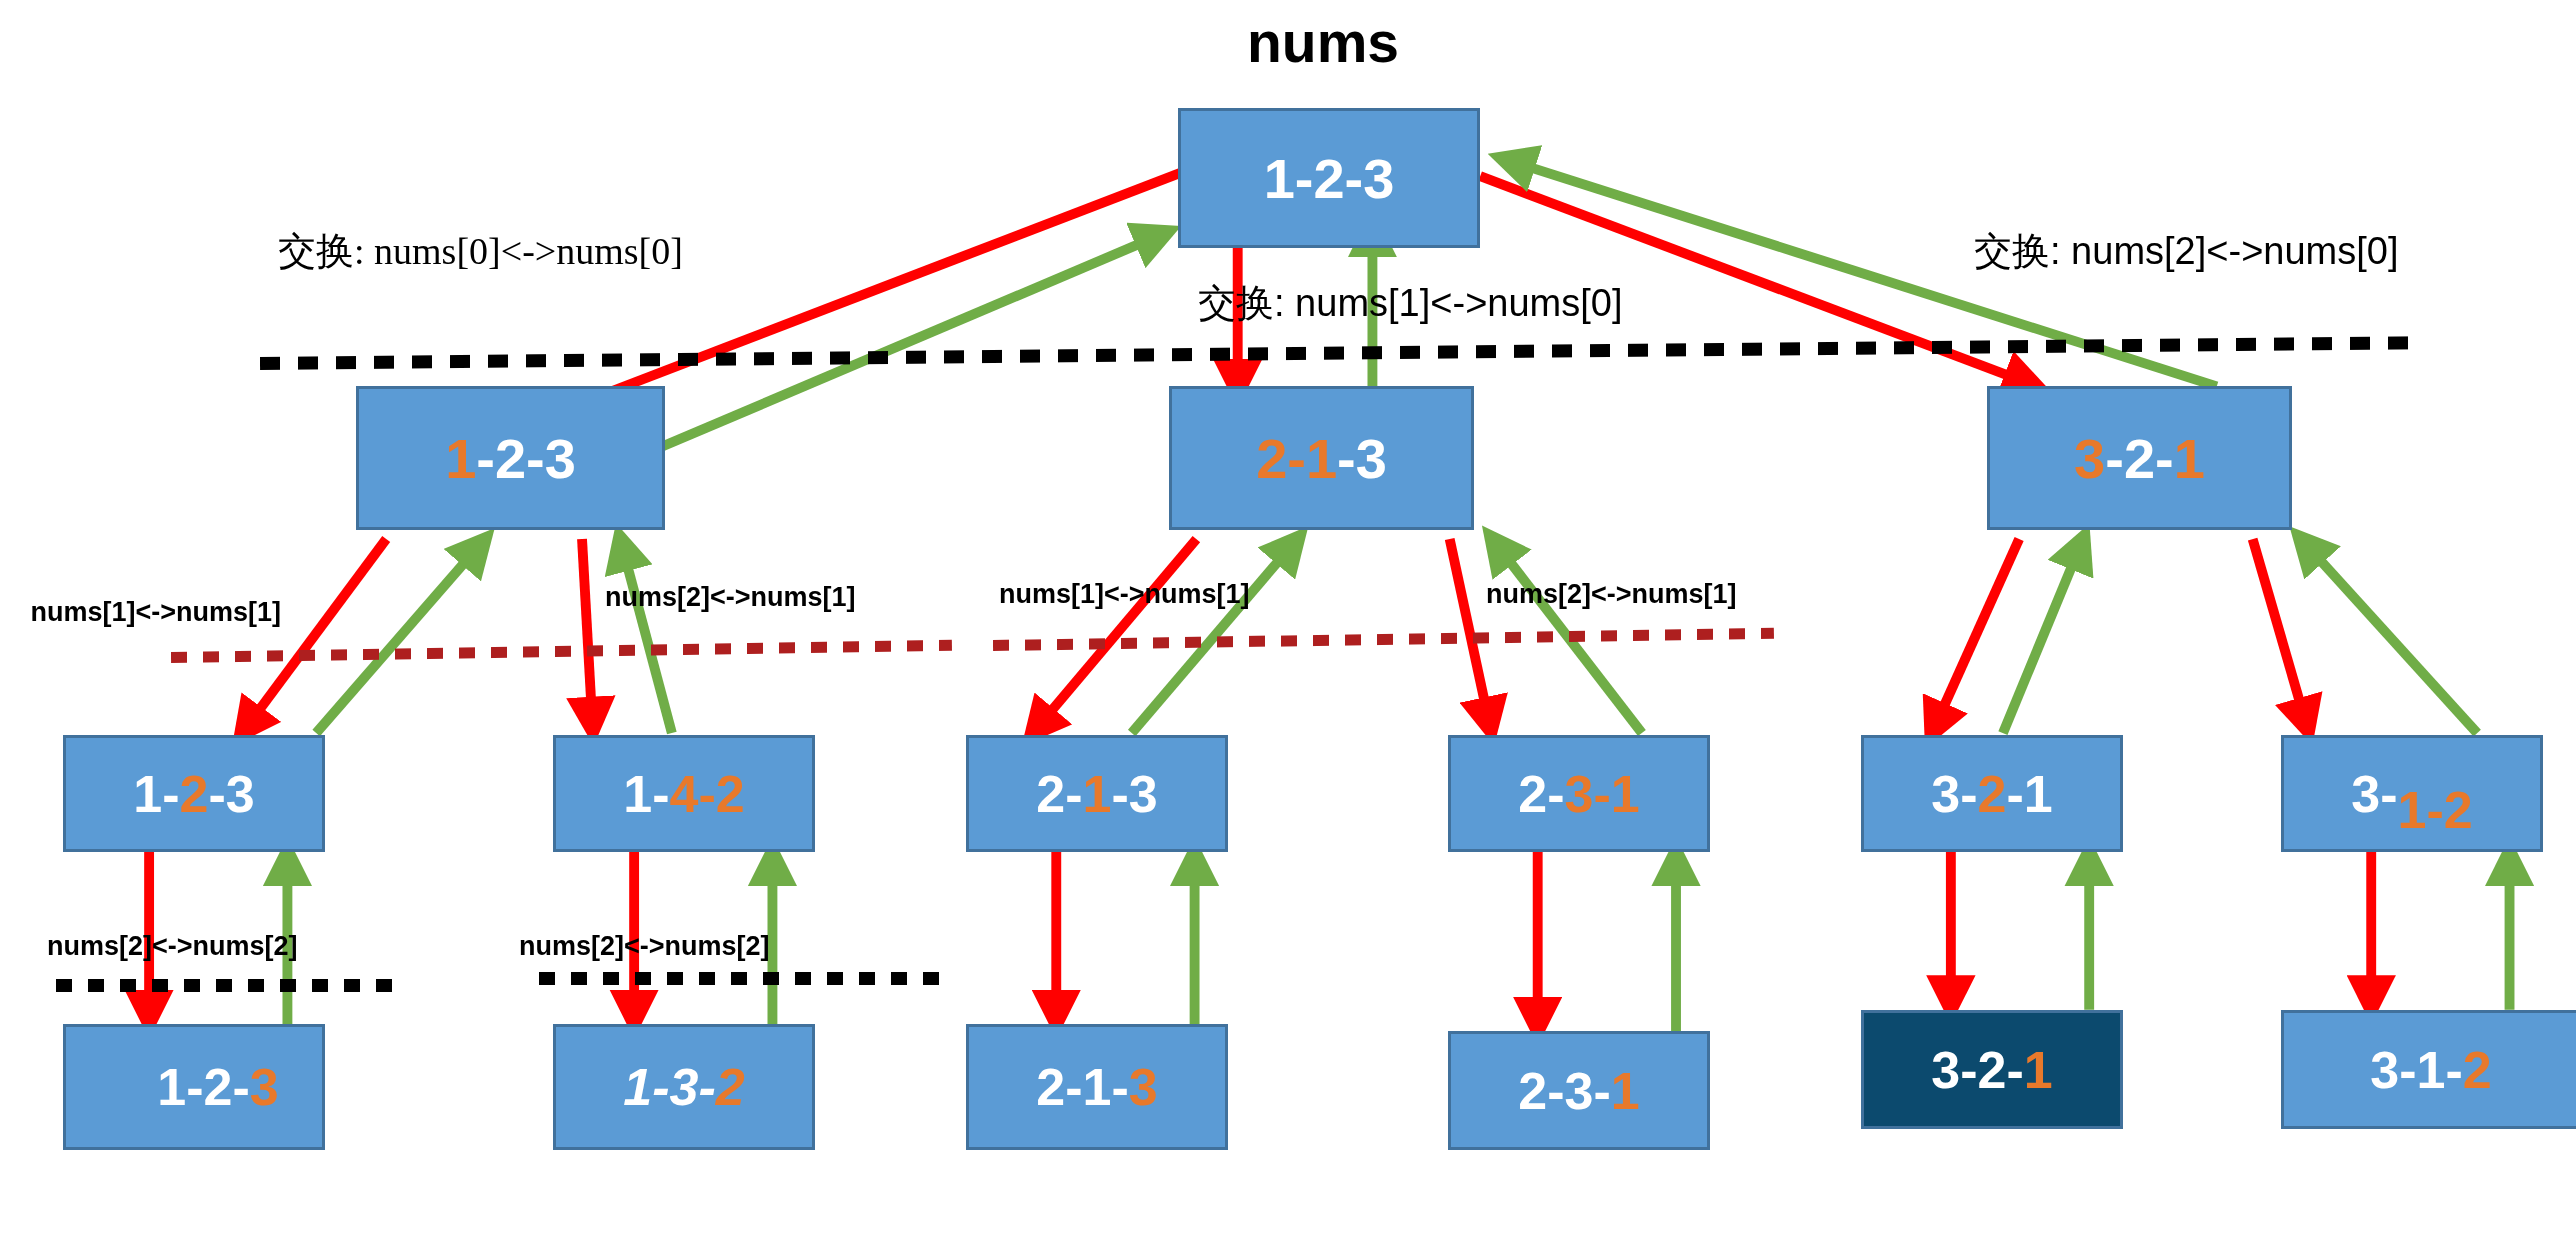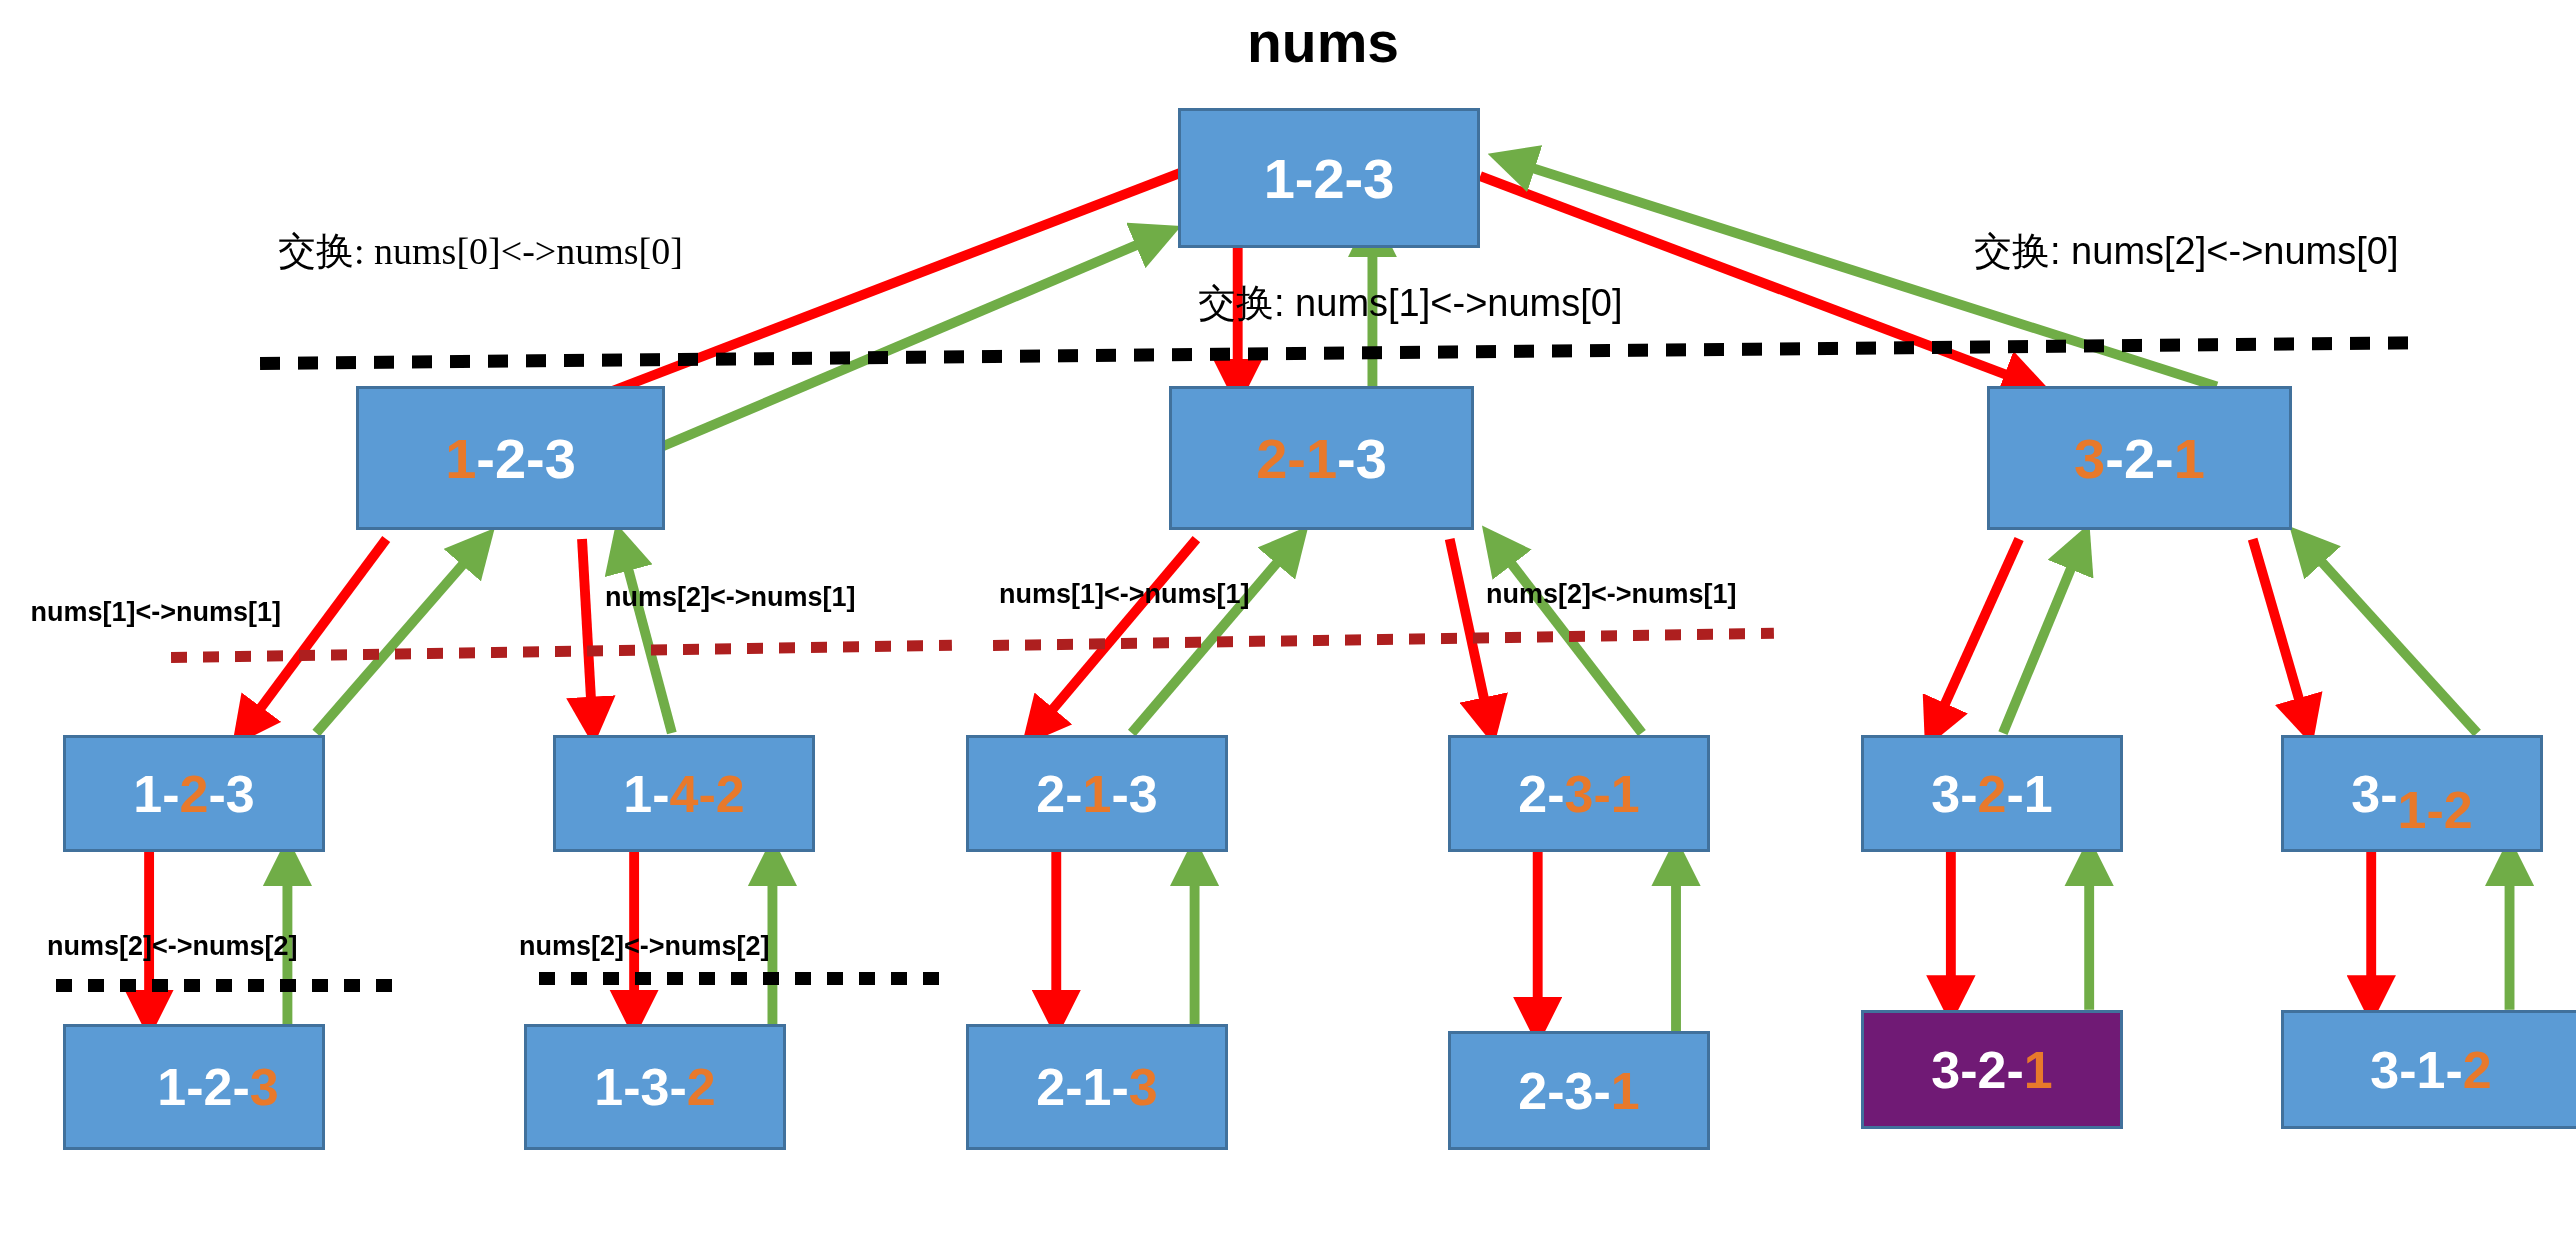--- a/index.html
+++ b/index.html
@@ -112,24 +112,24 @@
       <div class="node" style="left: 356px; top: 386px; width: 309px; height: 144px; font-size: 56px; background: rgb(91, 155, 213); border-color: rgb(65, 113, 156);"><span class="seg hi" style="color: rgb(232, 121, 43);">1</span><span class="seg" style="color: rgb(255, 255, 255);">-2-3</span></div>
       <div class="node" style="left: 1169px; top: 386px; width: 305px; height: 144px; font-size: 56px; background: rgb(91, 155, 213); border-color: rgb(65, 113, 156);"><span class="seg hi" style="color: rgb(232, 121, 43);">2-1</span><span class="seg" style="color: rgb(255, 255, 255);">-3</span></div>
       <div class="node" style="left: 1987px; top: 386px; width: 305px; height: 144px; font-size: 56px; background: rgb(91, 155, 213); border-color: rgb(65, 113, 156);"><span class="seg hi" style="color: rgb(232, 121, 43);">3</span><span class="seg" style="color: rgb(255, 255, 255);">-2-</span><span class="seg hi" style="color: rgb(232, 121, 43);">1</span></div>
       <div class="node" style="left: 63px; top: 735px; width: 262px; height: 117px; font-size: 52px; background: rgb(91, 155, 213); border-color: rgb(65, 113, 156);"><span class="seg" style="color: rgb(255, 255, 255);">1-</span><span class="seg hi" style="color: rgb(232, 121, 43);">2</span><span class="seg" style="color: rgb(255, 255, 255);">-3</span></div>
       <div class="node" style="left: 553px; top: 735px; width: 262px; height: 117px; font-size: 52px; background: rgb(91, 155, 213); border-color: rgb(65, 113, 156);"><span class="seg" style="color: rgb(255, 255, 255);">1-</span><span class="seg hi" style="color: rgb(232, 121, 43);">4-2</span></div>
       <div class="node" style="left: 966px; top: 735px; width: 262px; height: 117px; font-size: 52px; background: rgb(91, 155, 213); border-color: rgb(65, 113, 156);"><span class="seg" style="color: rgb(255, 255, 255);">2-</span><span class="seg hi" style="color: rgb(232, 121, 43);">1</span><span class="seg" style="color: rgb(255, 255, 255);">-3</span></div>
       <div class="node" style="left: 1448px; top: 735px; width: 262px; height: 117px; font-size: 52px; background: rgb(91, 155, 213); border-color: rgb(65, 113, 156);"><span class="seg" style="color: rgb(255, 255, 255);">2-</span><span class="seg hi" style="color: rgb(232, 121, 43);">3-1</span></div>
       <div class="node" style="left: 1861px; top: 735px; width: 262px; height: 117px; font-size: 52px; background: rgb(91, 155, 213); border-color: rgb(65, 113, 156);"><span class="seg" style="color: rgb(255, 255, 255);">3-</span><span class="seg hi" style="color: rgb(232, 121, 43);">2</span><span class="seg" style="color: rgb(255, 255, 255);">-1</span></div>
       <div class="node" style="left: 2281px; top: 735px; width: 262px; height: 117px; font-size: 52px; background: rgb(91, 155, 213); border-color: rgb(65, 113, 156);"><span class="seg" style="color: rgb(255, 255, 255);">3-</span><span class="seg hi" style="color: rgb(232, 121, 43); margin-top: 32px;">1-2</span></div>
       <div class="node" style="left: 63px; top: 1024px; width: 262px; height: 126px; font-size: 52px; background: rgb(91, 155, 213); border-color: rgb(65, 113, 156); padding-left: 48px;"><span class="seg" style="color: rgb(255, 255, 255);">1-2-</span><span class="seg hi" style="color: rgb(232, 121, 43);">3</span></div>
-      <div class="node" style="left: 524px; top: 1024px; width: 262px; height: 126px; font-size: 52px; background: rgb(91, 155, 213); border-color: rgb(65, 113, 156);"><span class="seg" style="color: rgb(255, 255, 255);">1-3-</span><span class="seg hi" style="color: rgb(232, 121, 43);">2</span></div>
+      <div class="node" style="left: 553px; top: 1024px; width: 262px; height: 126px; font-size: 52px; background: rgb(91, 155, 213); border-color: rgb(65, 113, 156); font-style: italic;"><span class="seg" style="color: rgb(255, 255, 255);">1-3-</span><span class="seg hi" style="color: rgb(232, 121, 43);">2</span></div>
       <div class="node" style="left: 966px; top: 1024px; width: 262px; height: 126px; font-size: 52px; background: rgb(91, 155, 213); border-color: rgb(65, 113, 156);"><span class="seg" style="color: rgb(255, 255, 255);">2-1-</span><span class="seg hi" style="color: rgb(232, 121, 43);">3</span></div>
       <div class="node" style="left: 1448px; top: 1031px; width: 262px; height: 119px; font-size: 52px; background: rgb(91, 155, 213); border-color: rgb(65, 113, 156);"><span class="seg" style="color: rgb(255, 255, 255);">2-3-</span><span class="seg hi" style="color: rgb(232, 121, 43);">1</span></div>
-      <div class="node" style="left: 1861px; top: 1010px; width: 262px; height: 119px; font-size: 52px; background: #701a75; border-color: rgb(65, 113, 156);"><span class="seg" style="color: rgb(255, 255, 255);">3-2-</span><span class="seg hi" style="color: rgb(232, 121, 43);">1</span></div>
+      <div class="node" style="left: 1861px; top: 1010px; width: 262px; height: 119px; font-size: 52px; background: #0c4a6e; border-color: rgb(65, 113, 156);"><span class="seg" style="color: rgb(255, 255, 255);">3-2-</span><span class="seg hi" style="color: rgb(232, 121, 43);">1</span></div>
       <div class="node" style="left: 2281px; top: 1010px; width: 300px; height: 119px; font-size: 52px; background: rgb(91, 155, 213); border-color: rgb(65, 113, 156);"><span class="seg" style="color: rgb(255, 255, 255);">3-1-</span><span class="seg hi" style="color: rgb(232, 121, 43);">2</span></div>
     </div>
   <div id="label-layer">
       <div class="swap-label big" style="left: 278px; top: 226px; font-family: Liberation Serif, serif;">交换: nums[0]&lt;-&gt;nums[0]</div>
       <div class="swap-label big" style="left: 1198px; top: 278px;">交换: nums[1]&lt;-&gt;nums[0]</div>
       <div class="swap-label big" style="left: 1974px; top: 226px;">交换: nums[2]&lt;-&gt;nums[0]</div>
       <div class="swap-label small" style="left: 30.5px; top: 597px;">nums[1]&lt;-&gt;nums[1]</div>
       <div class="swap-label small" style="left: 605px; top: 582px;">nums[2]&lt;-&gt;nums[1]</div>
       <div class="swap-label small" style="left: 999px; top: 579px;">nums[1]&lt;-&gt;nums[1]</div>
       <div class="swap-label small" style="left: 1486px; top: 579px;">nums[2]&lt;-&gt;nums[1]</div>

